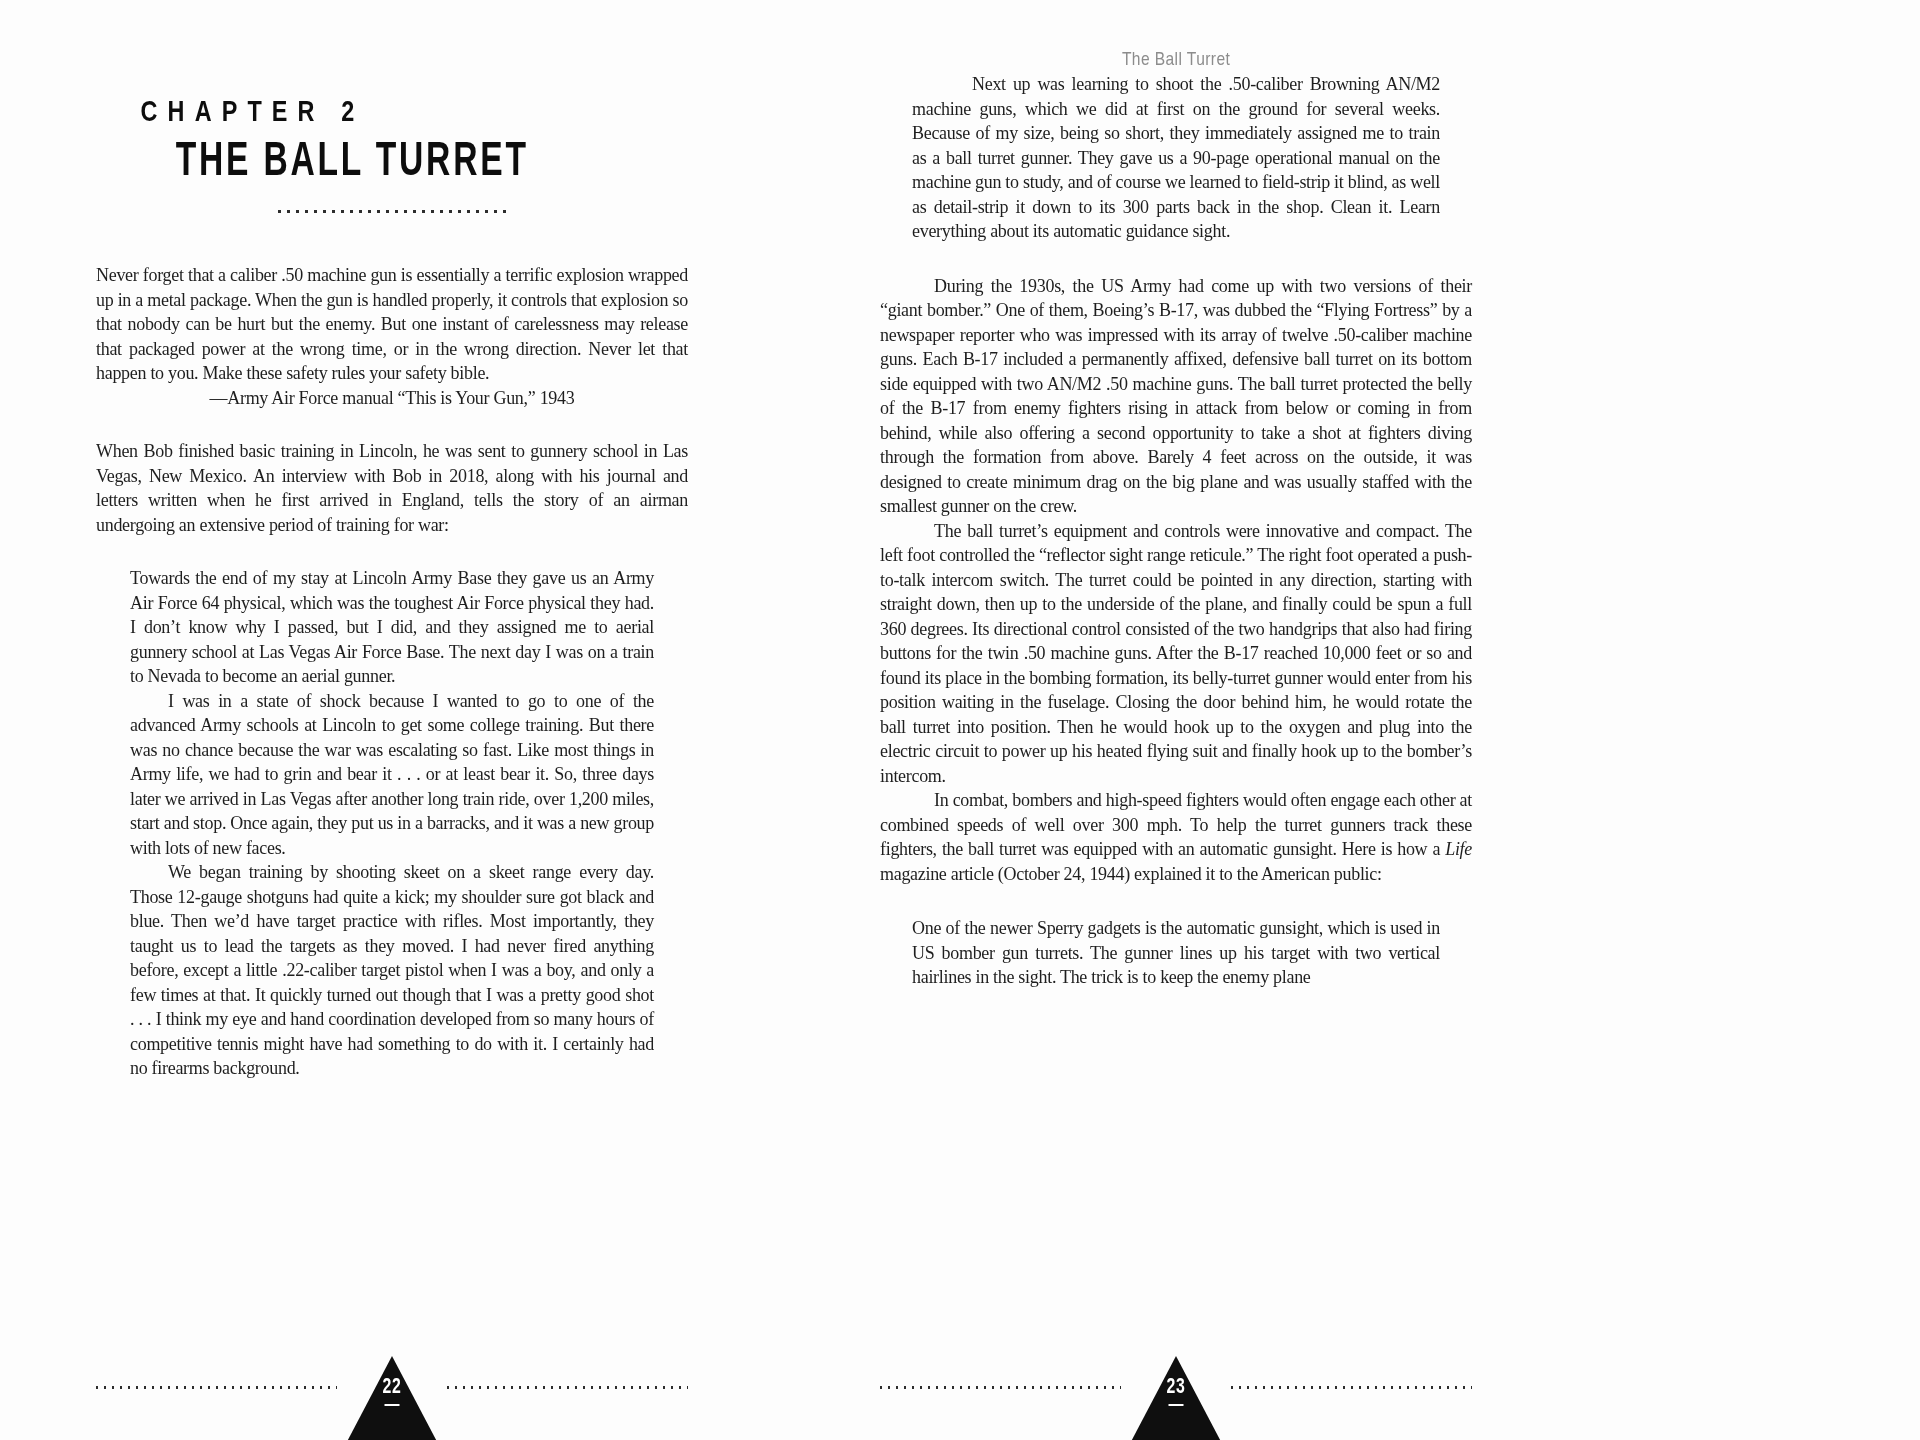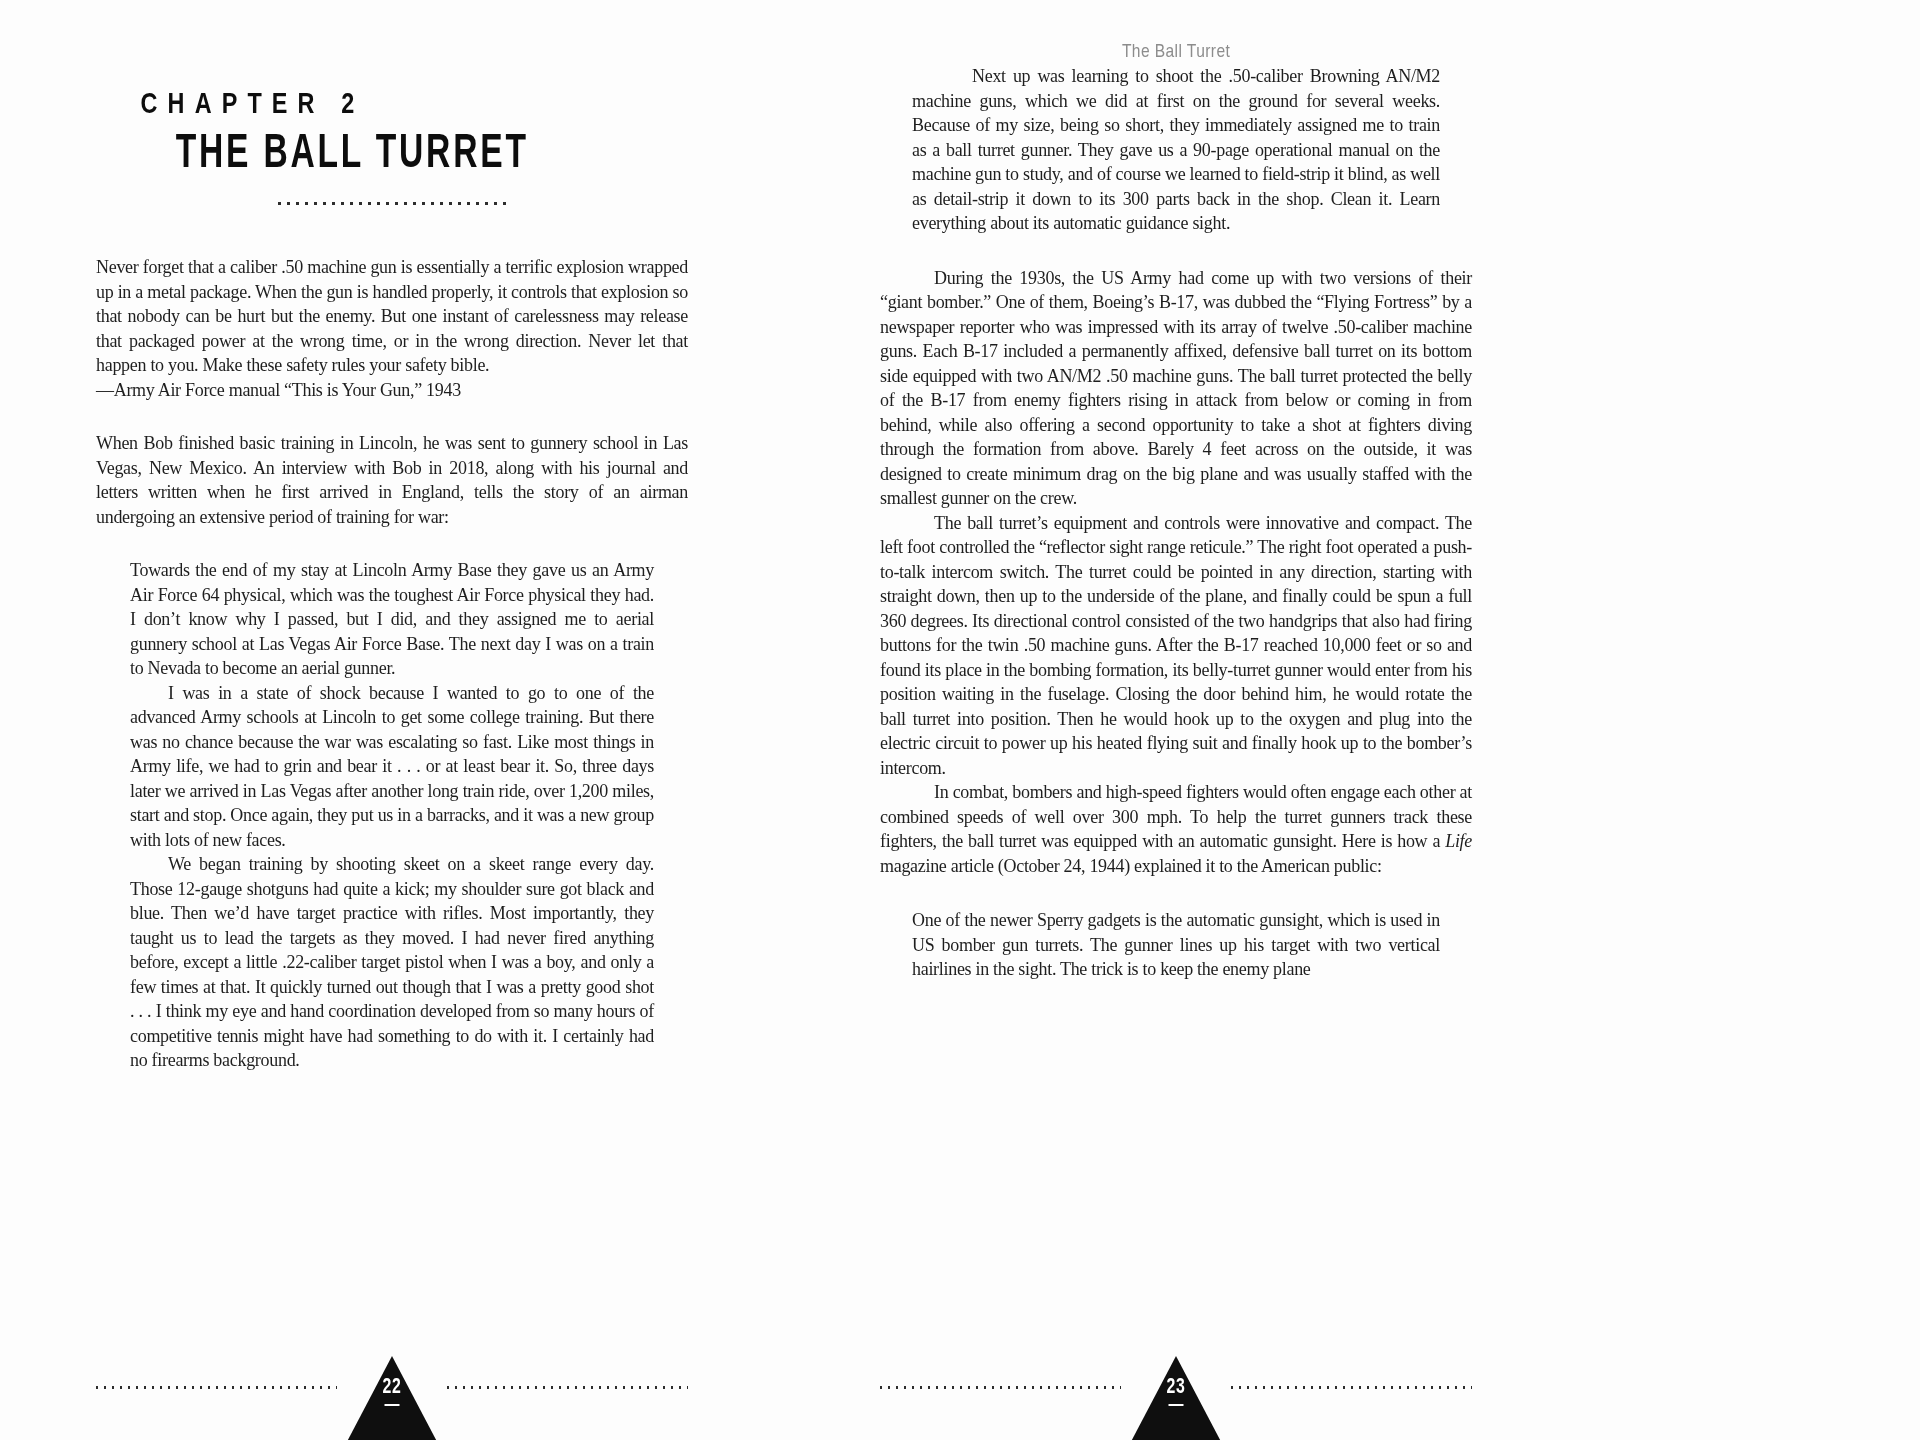--- a/index.html
+++ b/index.html
@@ -14,21 +14,21 @@
 
   .spread {
     position: relative;
     width: 1920px;
     height: 1440px;
   }
 
   
   .page {
     position: absolute;
-    top: 4px;
+    top: 12px;
     width: 592px;
     color: #1e1e1e;
     font-size: 18px;
     line-height: 24.5px;
     letter-spacing: -0.3px;
     text-align: justify;
     hyphens: auto;
     -webkit-hyphens: auto;
   }
   .page-left  { left: 96px; }
@@ -90,21 +90,21 @@
   }
   .running-header > span {
     display: inline-block;
     transform: scaleX(0.82);
     transform-origin: center;
     white-space: nowrap;
   }
 
   
   .epigraph      { margin-top: 50px; }
-  .attribution   { text-align: left; }
+  .attribution   { text-align: center; }
   .intro         { margin-top: 29px; }
 
   blockquote {
     margin: 29px 34px 16px 34px;
     padding: 0;
   }
   .q-indent    { text-indent: 38px; }
   .q-bigindent { text-indent: 60px; }
 
   .rp-body { padding-top: 60px; }

